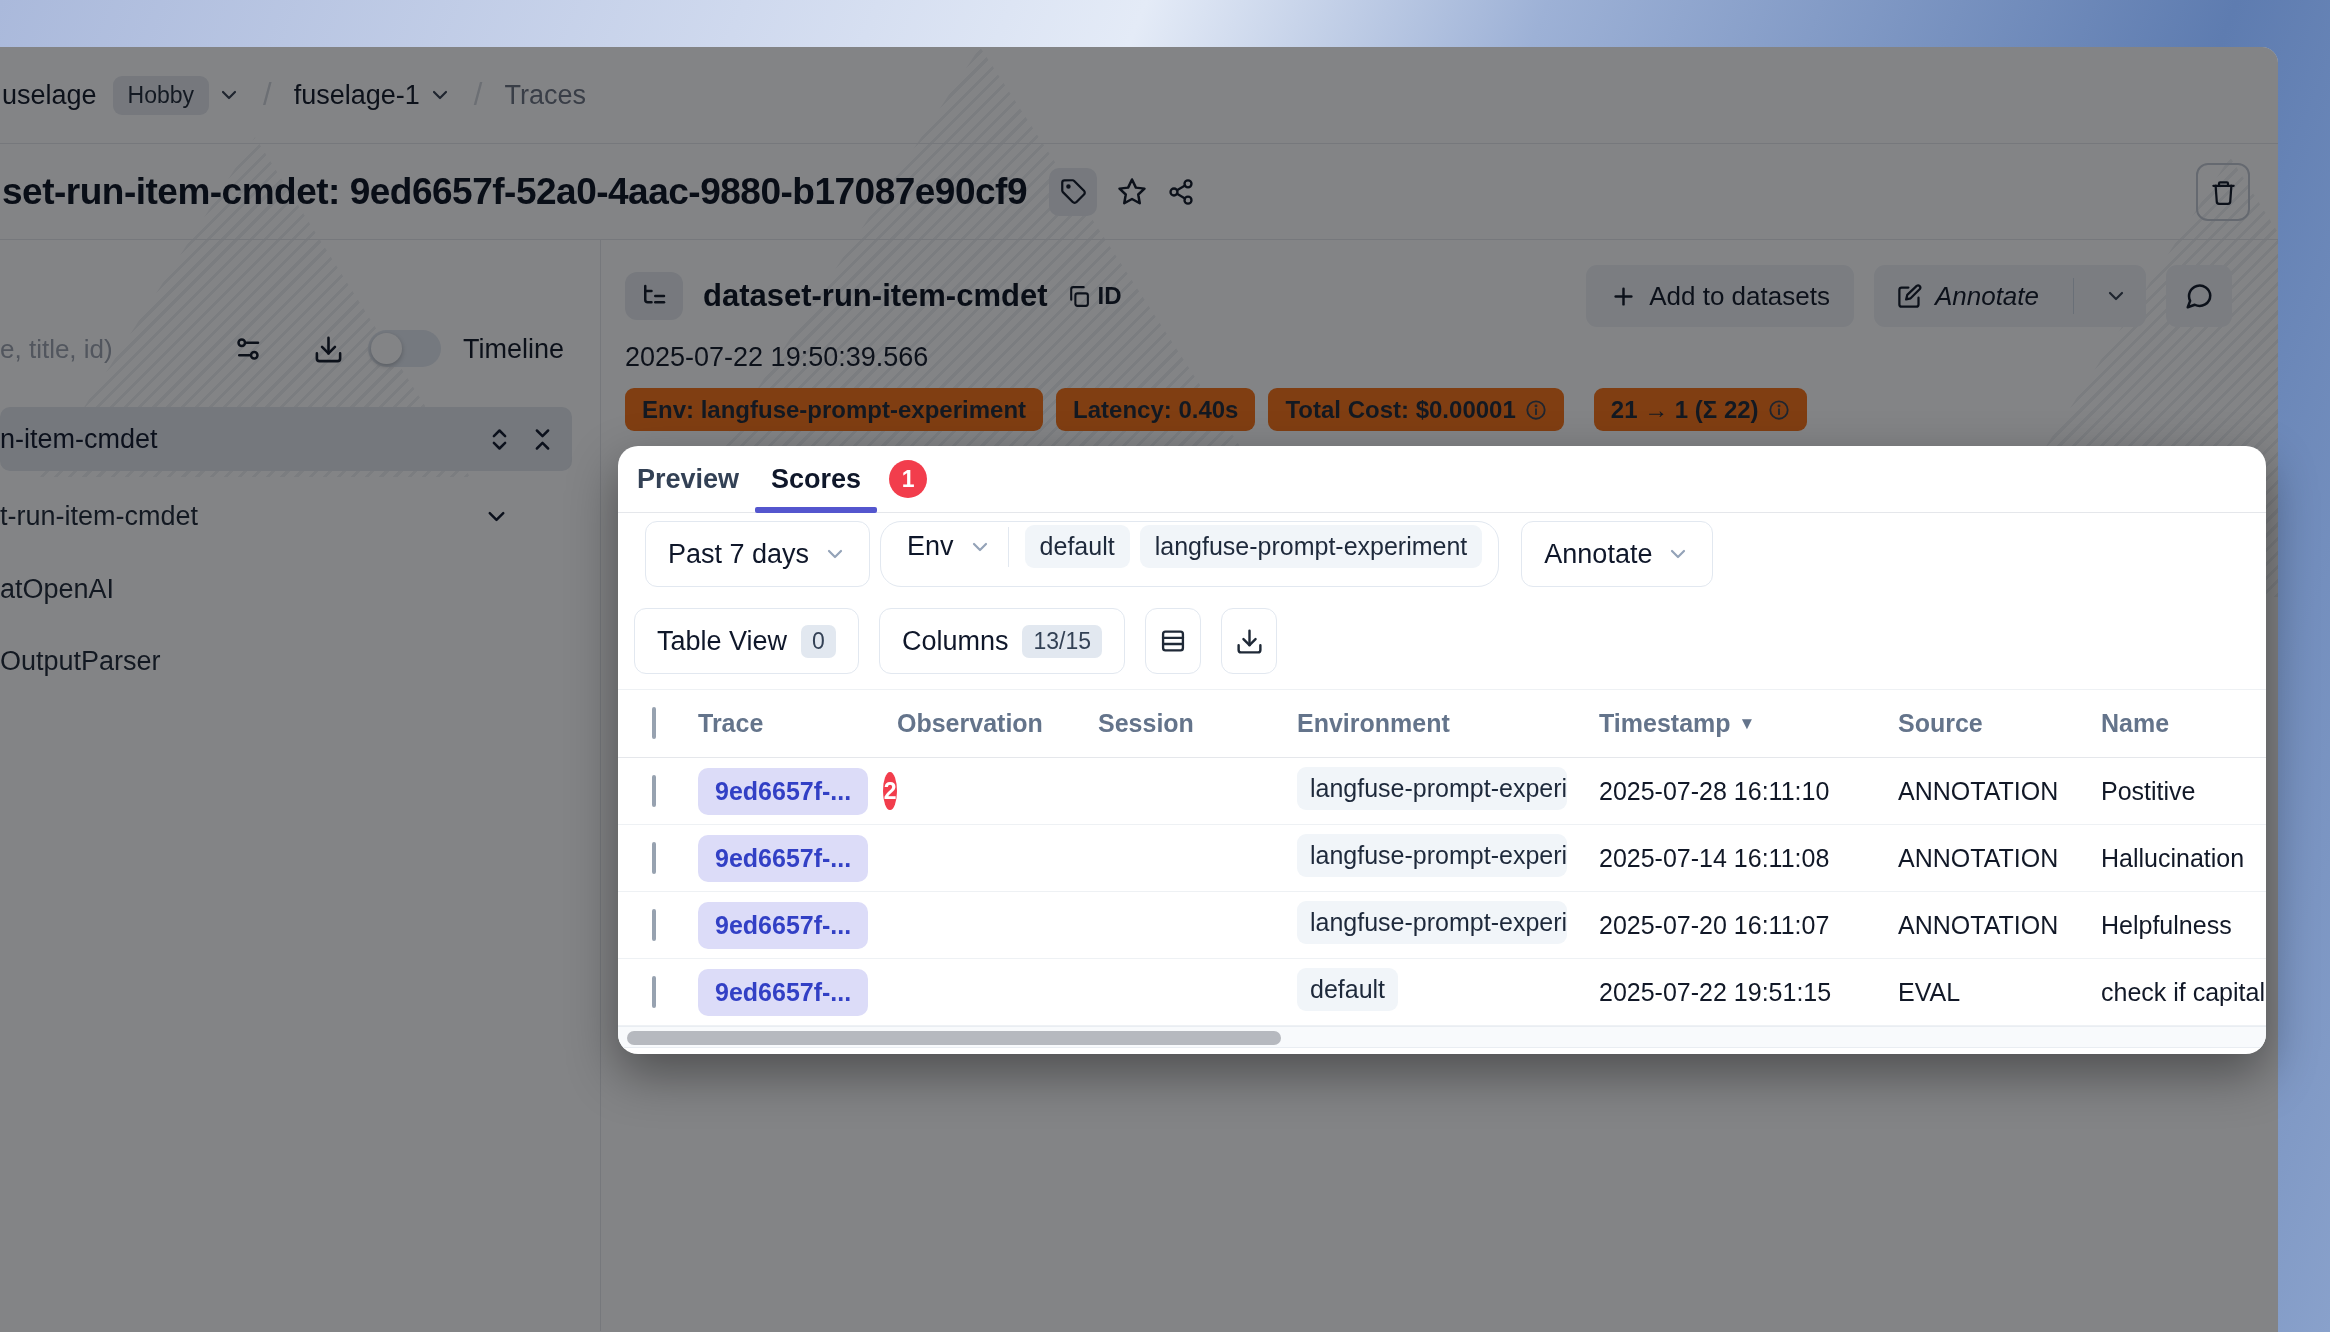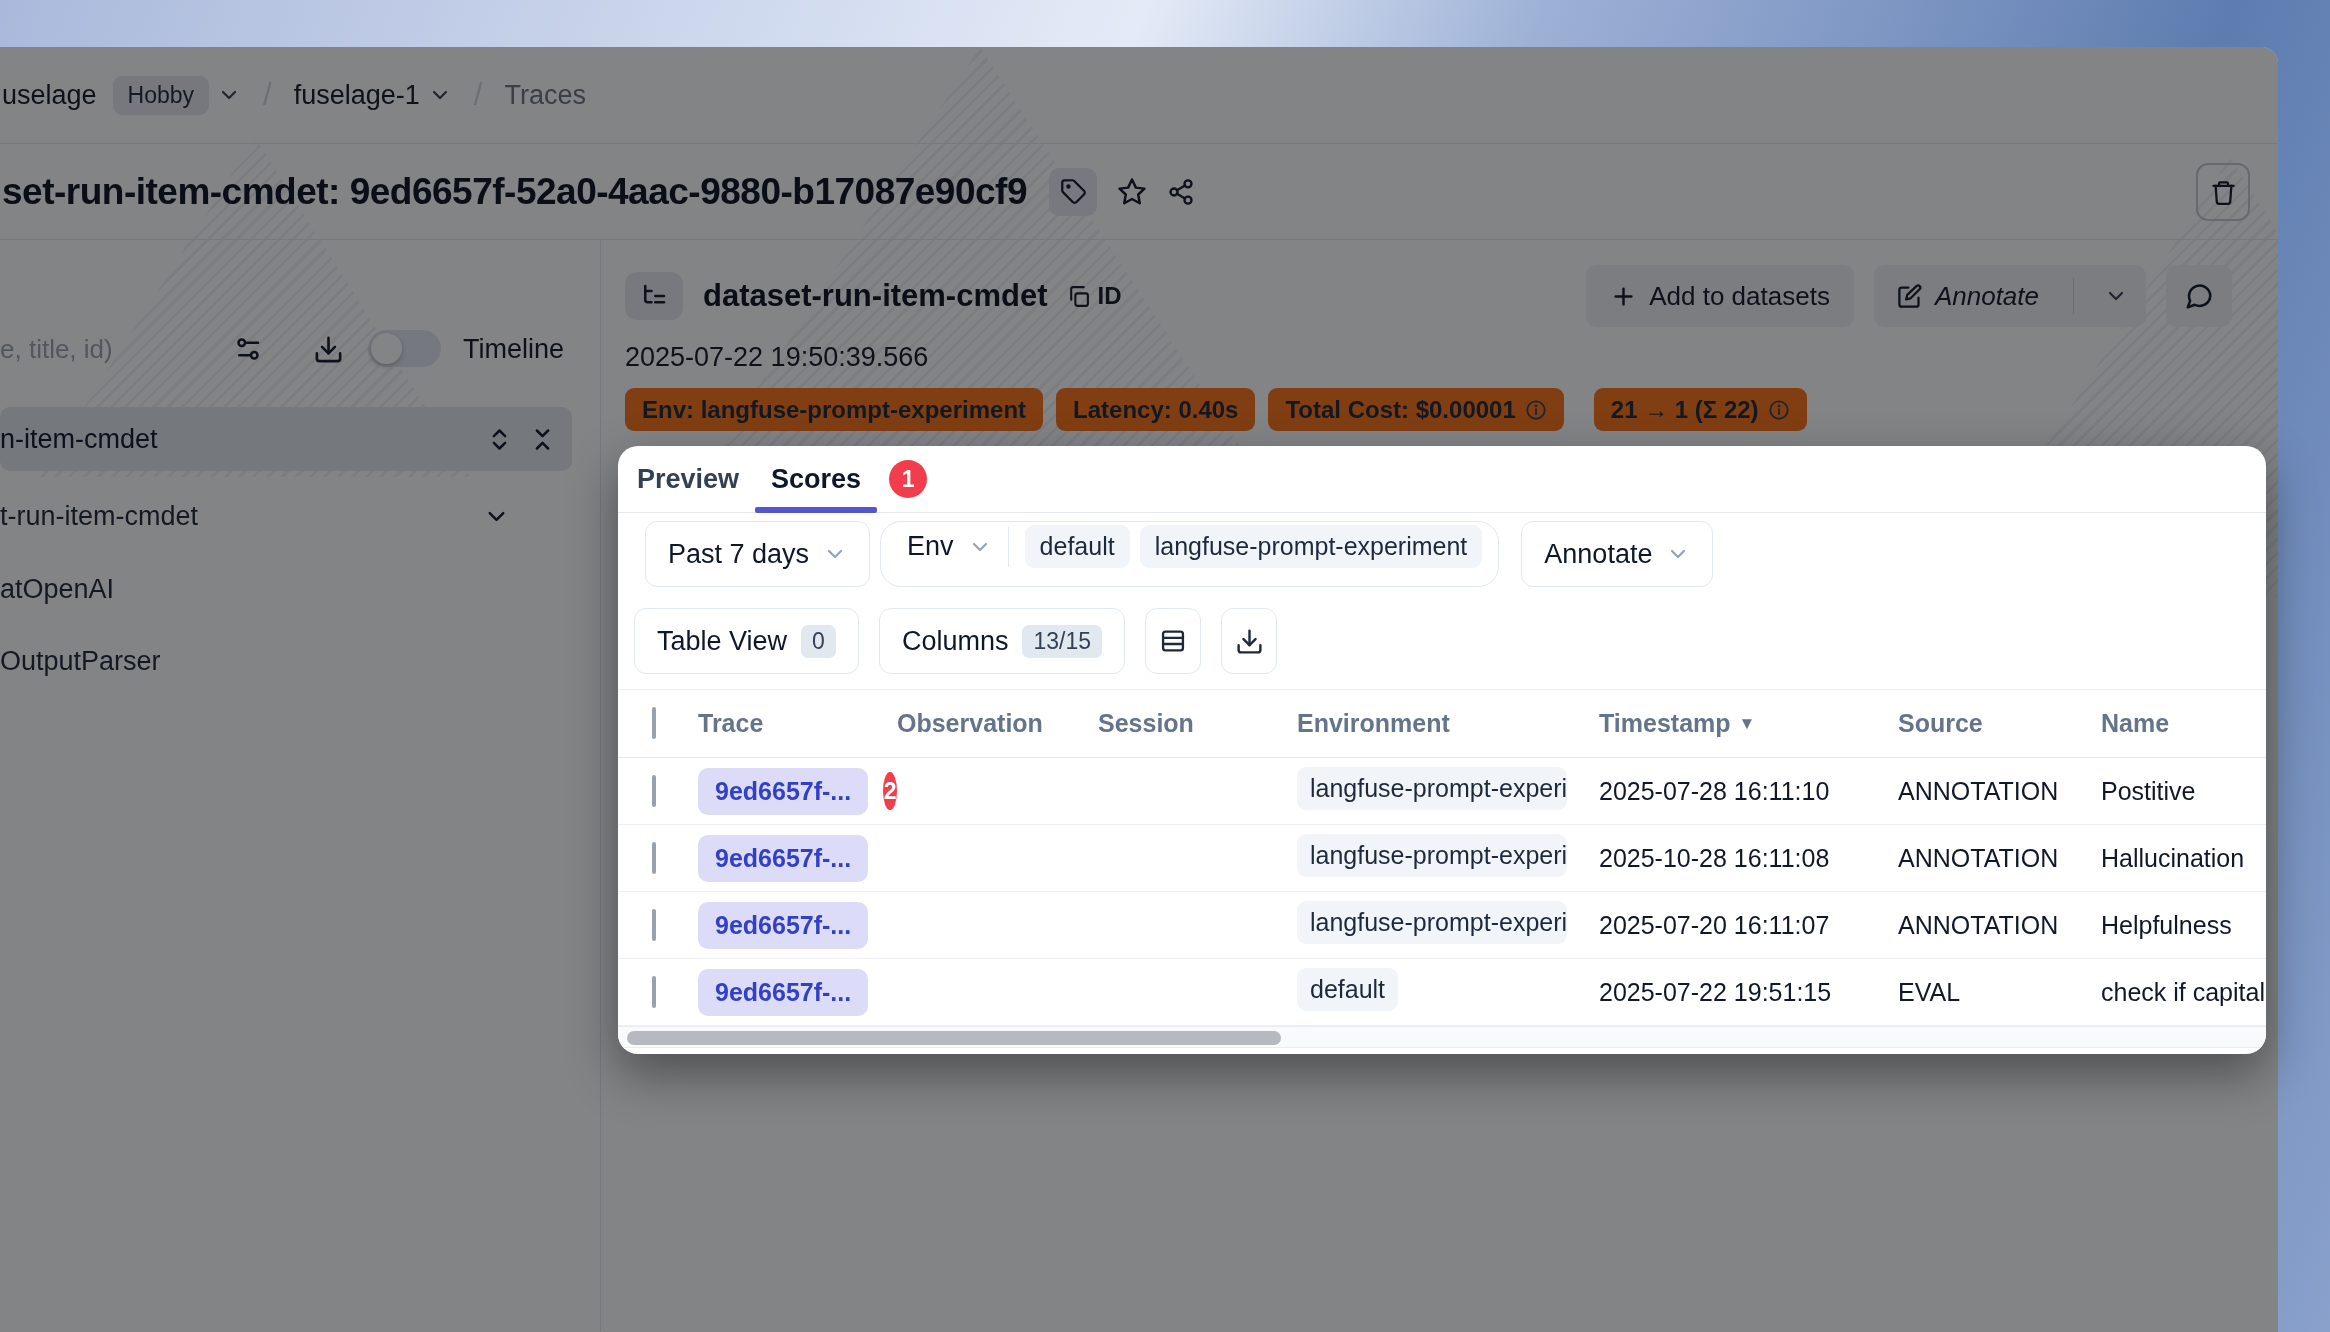--- a/index.html
+++ b/index.html
@@ -414,21 +414,21 @@
   </div>
 
   <div class="grid-row trow">
     <span><span class="checkbox"></span></span>
     <span class="cell trace-cell">
         <span class="trace-pill">9ed6657f-...</span>
       </span>
     <span class="cell"></span>
     <span class="cell"></span>
     <span class="cell"><span class="env-chip">langfuse-prompt-experim</span></span>
-    <span class="cell">2025-10-28 16:11:08</span>
+    <span class="cell">2025-07-14 16:11:08</span>
     <span class="cell">ANNOTATION</span>
     <span class="cell">Hallucination</span>
   </div>
 
   <div class="grid-row trow">
     <span><span class="checkbox"></span></span>
     <span class="cell trace-cell">
         <span class="trace-pill">9ed6657f-...</span>
       </span>
     <span class="cell"></span>

